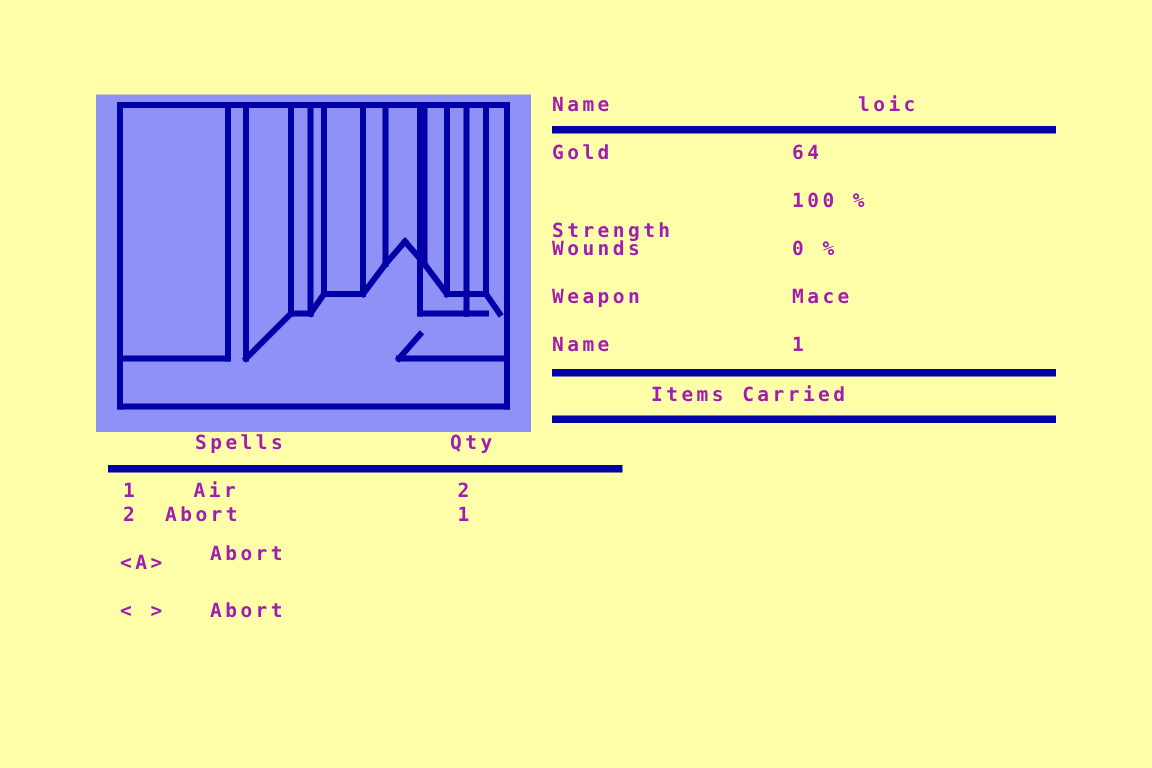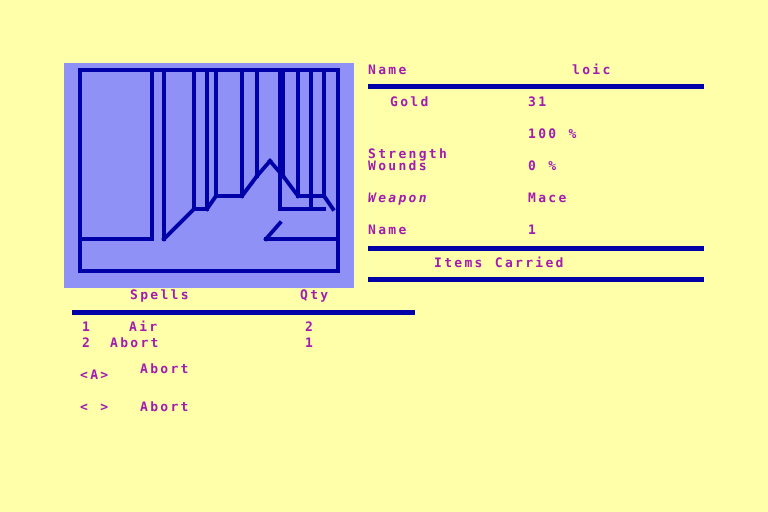--- a/index.html
+++ b/index.html
@@ -110,30 +110,30 @@
       </g>
     </svg>
   </div>
 
   <div>
 
     <div class="txt stat-label" style="top:61px;">Name</div>
     <div class="txt stat-value" style="top:61px;margin-left:44px;">loic</div>
     <div class="rule" style="left:368px; top:84px; width:336px;"></div>
 
-    <div class="txt stat-label" style="top:93px;margin-left:22px;">Gold</div>
-    <div class="txt stat-value" style="top:93px;">31</div>
+    <div class="txt stat-label" style="top:93px;">Gold</div>
+    <div class="txt stat-value" style="top:93px;">64</div>
 
     <div class="txt stat-label" style="top:125px;margin-top:20px;">Strength</div>
     <div class="txt stat-value" style="top:125px;">100 %</div>
 
     <div class="txt stat-label" style="top:157px;">Wounds</div>
     <div class="txt stat-value" style="top:157px;">0 %</div>
 
-    <div class="txt stat-label" style="top:189px;font-style:italic;">Weapon</div>
+    <div class="txt stat-label" style="top:189px;">Weapon</div>
     <div class="txt stat-value" style="top:189px;">Mace</div>
 
     <div class="txt stat-label" style="top:221px;">Name</div>
     <div class="txt stat-value" style="top:221px;">1</div>
 
     <div class="rule" style="left:368px; top:246px; width:336px;"></div>
     <div class="txt" style="left:434px; top:254px;">Items Carried</div>
     <div class="rule" style="left:368px; top:277px; width:336px;"></div>
   </div>
 

